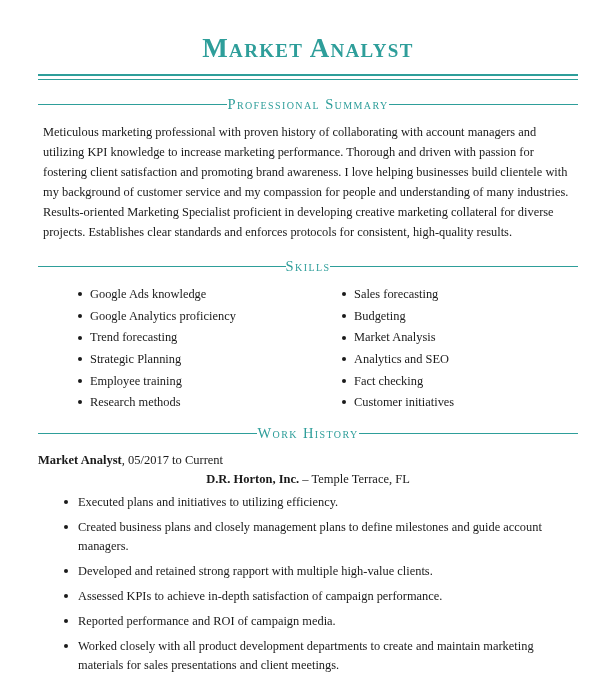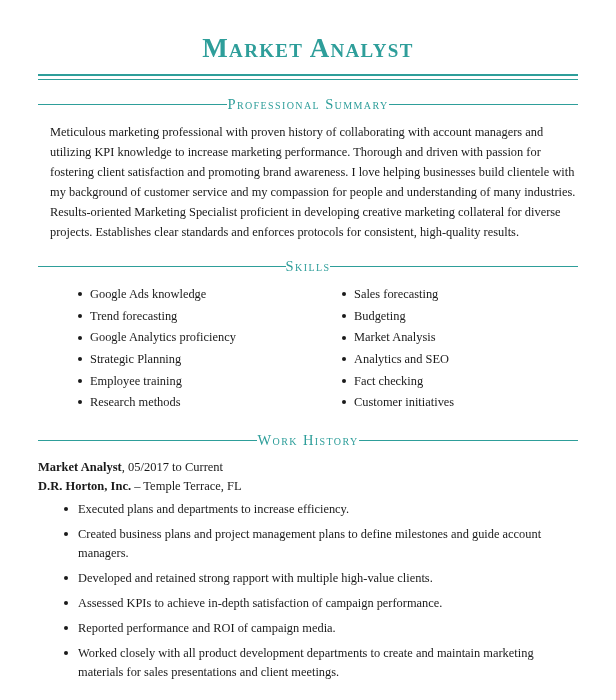--- a/index.html
+++ b/index.html
@@ -66,28 +66,28 @@
     font-size: 14.5px;
     color: #2e9e9a;
     white-space: nowrap;
   }
 
   
   .summary {
     font-size: 12.4px;
     line-height: 1.62;
     text-align: left;
-    margin: 0 0 16px 12px;
+    margin: 0 0 16px 5px;
     color: #191919;
   }
 
   
   .skills-wrap {
     display: flex;
-    margin: 2px 0 18px 0;
+    margin: 2px 0 11px 0;
   }
   .skills-col {
     width: 50%;
     box-sizing: border-box;
   }
   .skills-col.left { padding-left: 26px; }
   .skills-col.right { padding-left: 20px; }
   ul.bullets {
     margin: 0;
     padding: 0 0 0 14px;
@@ -115,20 +115,21 @@
     font-size: 12.5px;
     margin: 2px 0 1px 0;
     line-height: 1.5;
     font-family: Liberation Serif, serif;
   }
   .job-title-line .role { font-weight: bold; }
   .job-company-line {
     font-size: 12.5px;
     margin: 0 0 4px 0;
     line-height: 1.5;
+    text-align: center;
   }
   .job-company-line .company { font-weight: bold; }
   ul.job-bullets {
     margin: 0;
     padding: 0 0 0 26px;
     list-style: none;
   }
   ul.job-bullets > li {
     position: relative;
     font-size: 12.4px;
@@ -168,22 +169,22 @@
 
   <div class="section-head">
     <div class="line"></div>
     <div class="label">Skills</div>
     <div class="line"></div>
   </div>
   <div class="skills-wrap">
     <div class="skills-col left">
       <ul class="bullets">
         <li>Google Ads knowledge</li>
+        <li>Google Analytics proficiency</li>
         <li>Trend forecasting</li>
-        <li>Google Analytics proficiency</li>
         <li>Strategic Planning</li>
         <li>Employee training</li>
         <li>Research methods</li>
       </ul>
     </div>
     <div class="skills-col right">
       <ul class="bullets">
         <li>Sales forecasting</li>
         <li>Budgeting</li>
         <li>Market Analysis</li>
@@ -201,22 +202,22 @@
   </div>
 
   <div class="job">
     <div class="job-title-line">
       <span class="role">Market Analyst</span><span>, </span><span>05/2017 to Current</span>
     </div>
     <div class="job-company-line">
       <span class="company">D.R. Horton, Inc.</span><span> – </span><span>Temple Terrace, FL</span>
     </div>
     <ul class="job-bullets clipped">
-      <li>Executed plans and departments to increase efficiency.</li>
-      <li>Created business plans and project management plans to define milestones and guide account managers.</li>
+      <li>Executed plans and initiatives to utilizing efficiency.</li>
+      <li>Created business plans and closely management plans to define milestones and guide account managers.</li>
       <li>Developed and retained strong rapport with multiple high-value clients.</li>
       <li>Assessed KPIs to achieve in-depth satisfaction of campaign performance.</li>
       <li>Reported performance and ROI of campaign media.</li>
       <li>Worked closely with all product development departments to create and maintain marketing materials for sales presentations and client meetings.</li>
 
     </ul>
   </div>
 
 </div>
 

